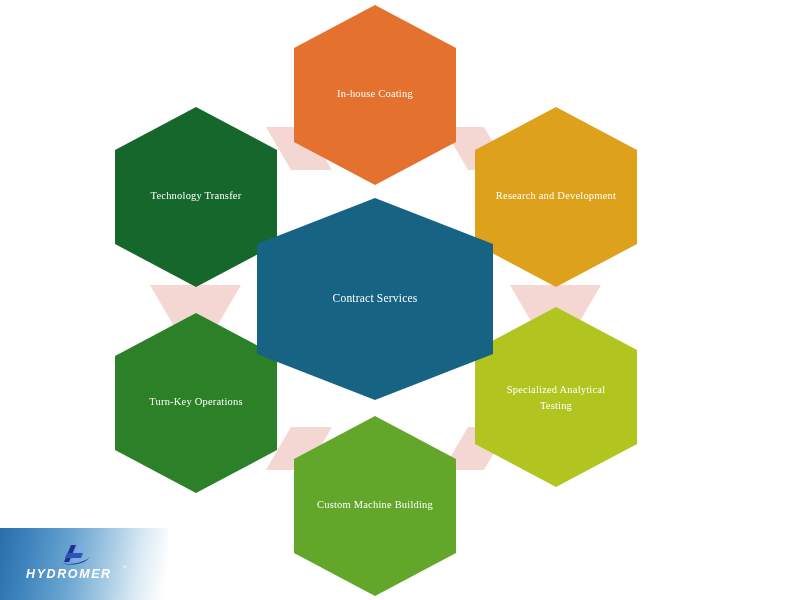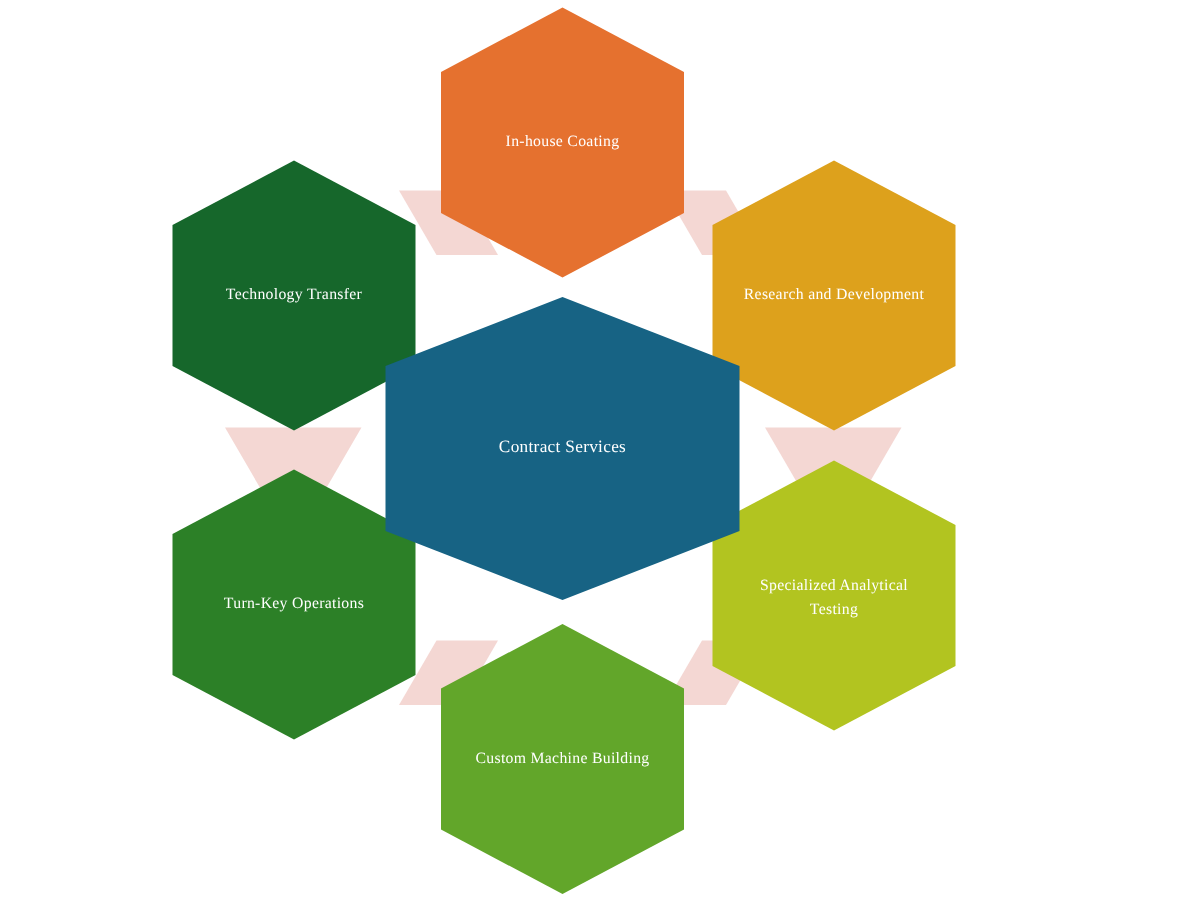--- a/index.html
+++ b/index.html
@@ -145,14 +145,29 @@
 
     </g>
 
     <g>
       <polygon points="375,198 493,244 493,354 375,400 257,354 257,244" fill="#176384"></polygon>
       <text class="hex-label" x="375" y="299" style="font-size:11.5px;">Contract Services</text>
     </g>
 
   </svg>
 
+  <div id="logo-plate">
+    <div id="logo-inner">
+
+      <svg id="logo-mark" viewBox="0 0 34 26">
+        <polygon points="4,22 11,5 16,5 9,22" fill="#1d2f8f"></polygon>
+        <polygon points="12,22 19,5 24,5 17,22" fill="#7fa8e8"></polygon>
+        <polygon points="7,13 23,13 21,18 5,18" fill="#2d55b5"></polygon>
+        <path d="M2,23 C10,25 22,24 30,17 C24,25 10,26 2,23 Z" fill="#1d2f8f"></path>
+      </svg>
+
+      <div id="logo-wordmark">HYDROMER</div>
+      <div id="logo-tm">™</div>
+
+    </div>
+  </div>
 
 </div>
 
 </body></html>

